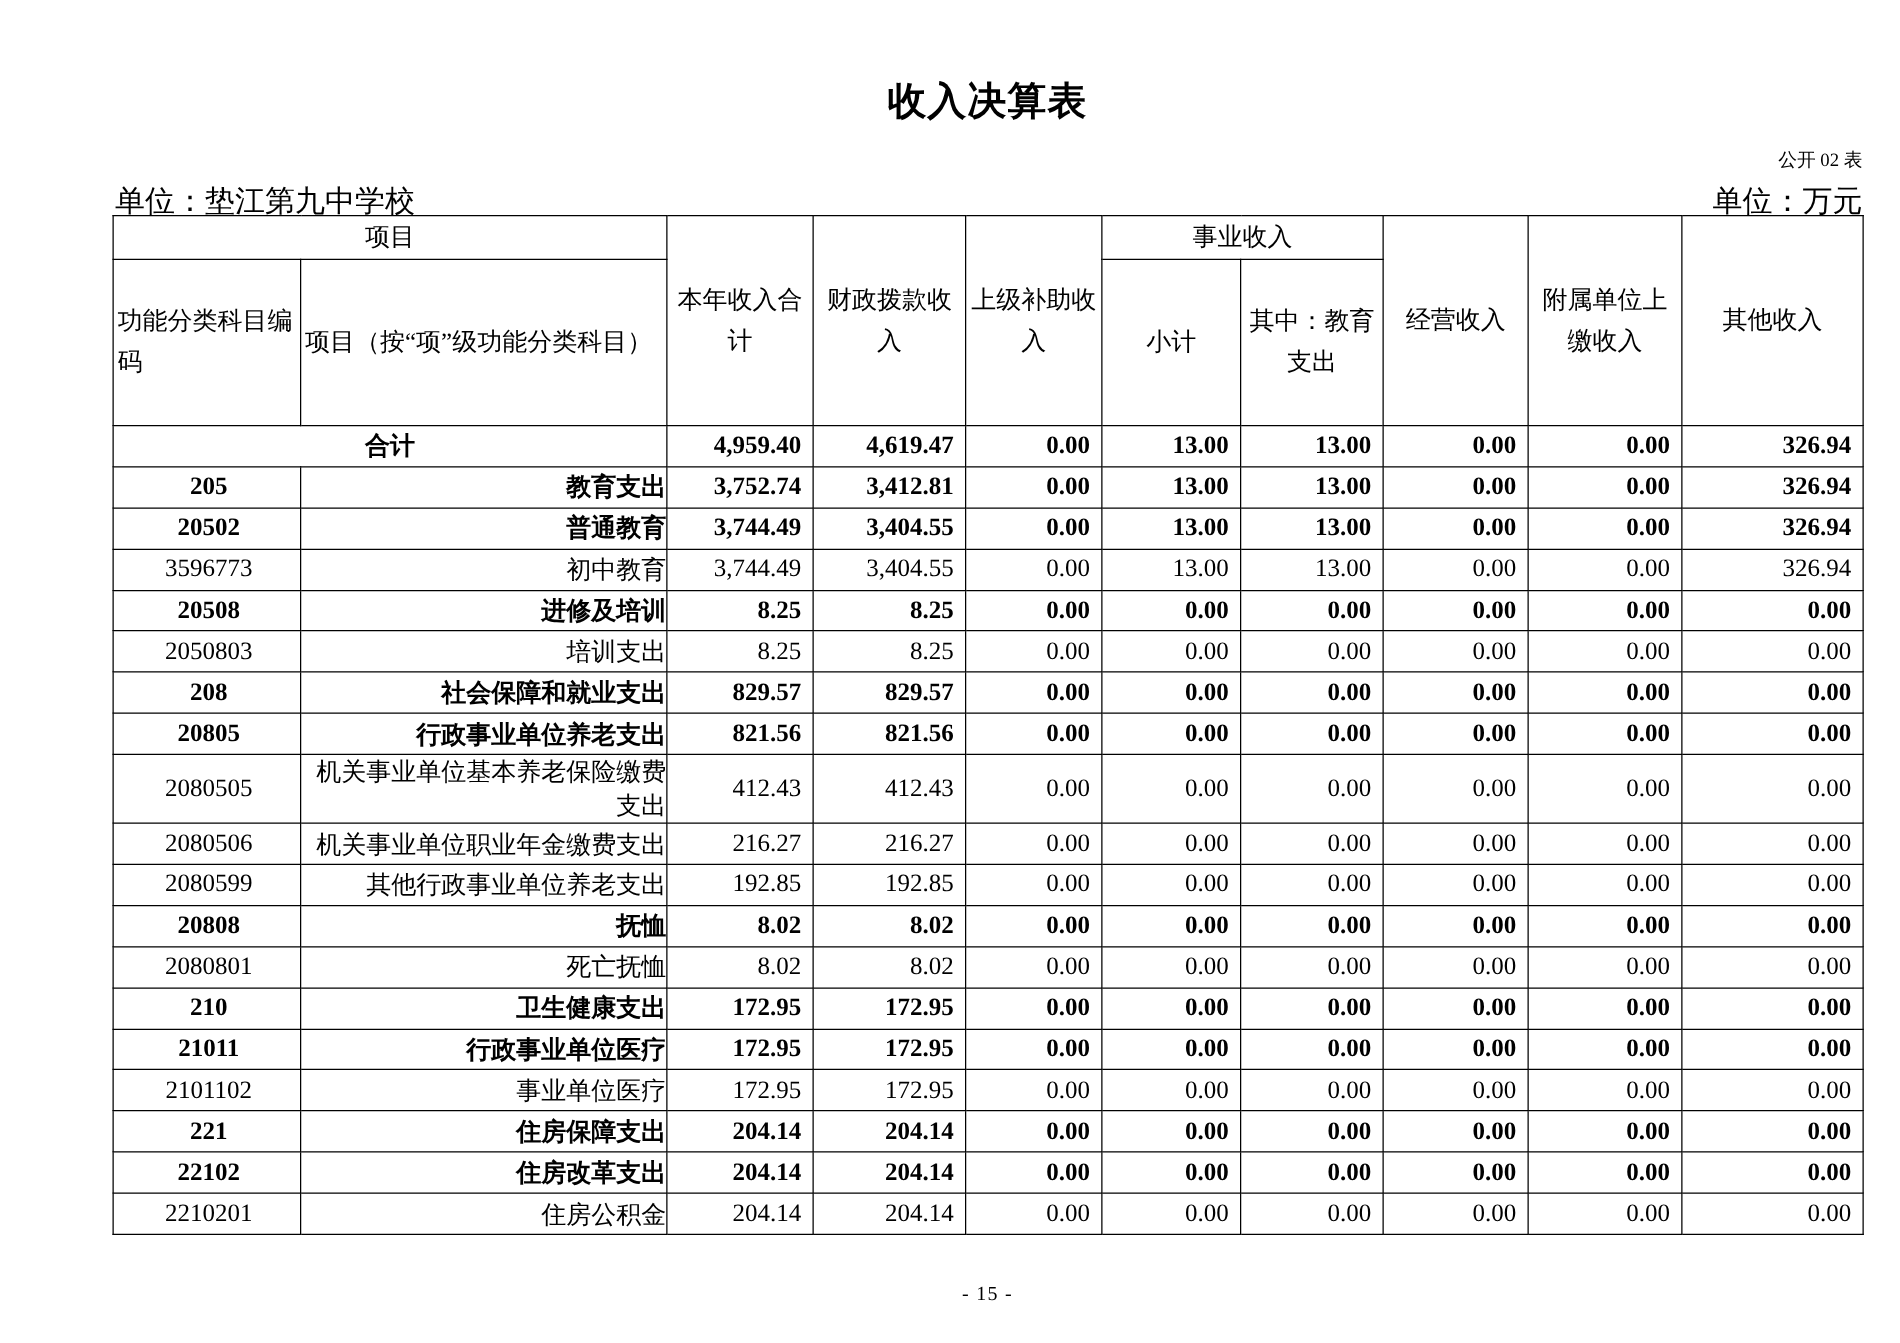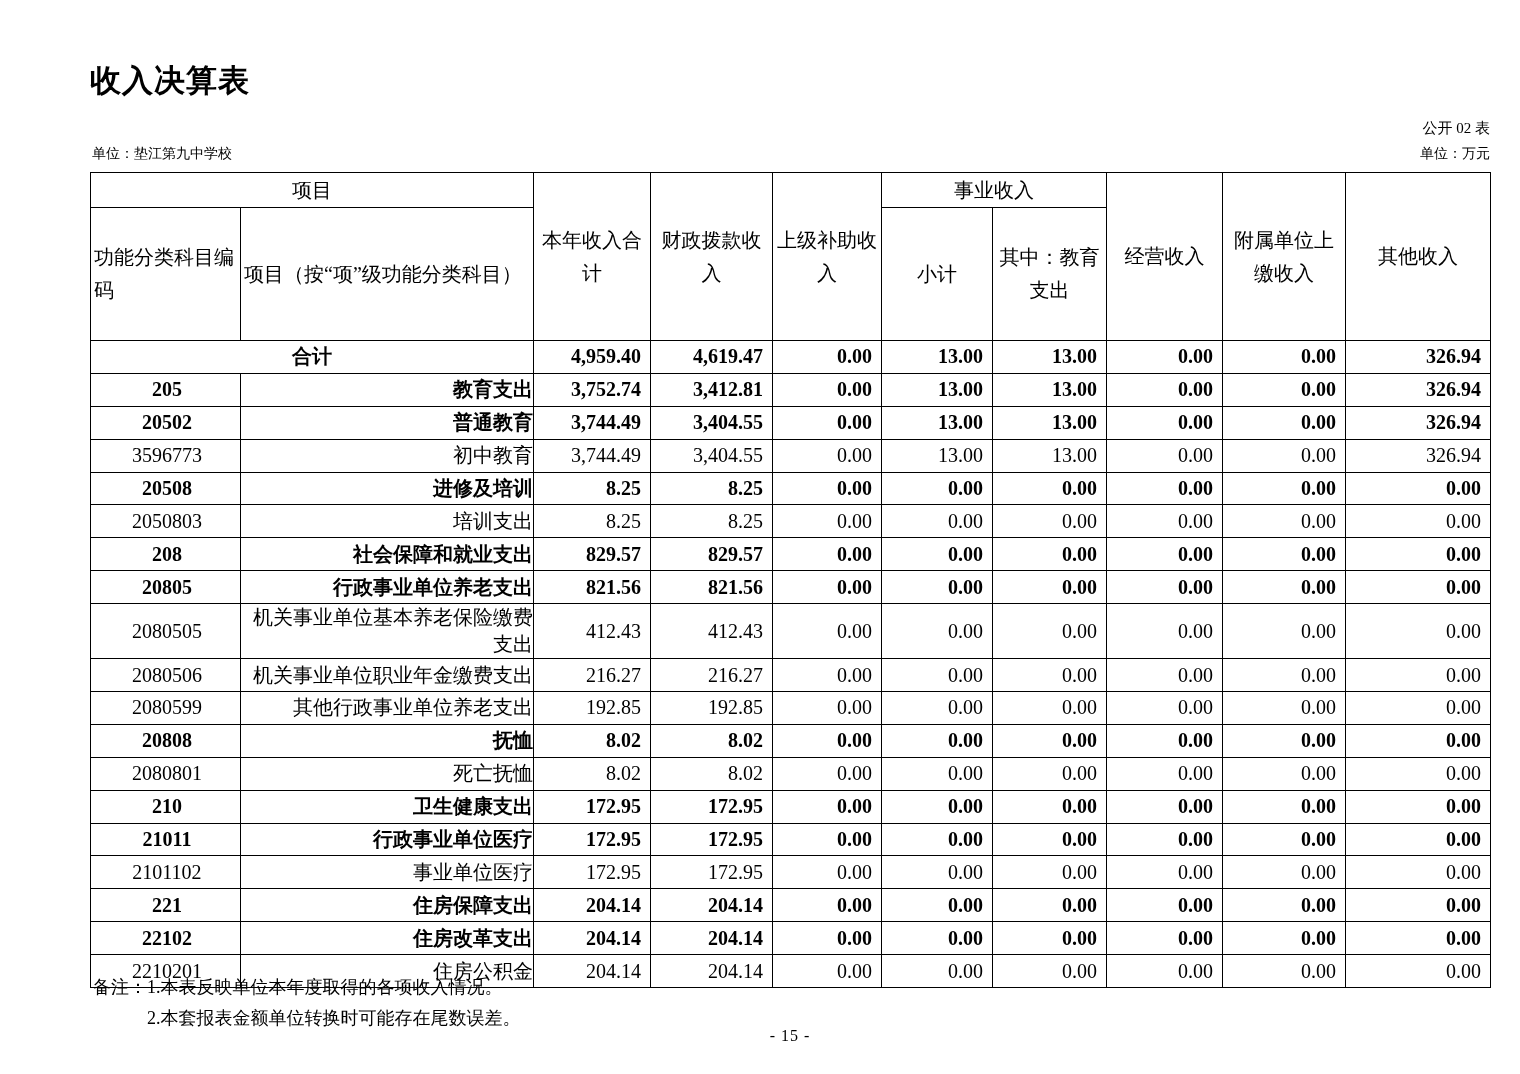--- a/index.html
+++ b/index.html
@@ -7,30 +7,31 @@
   body {
     width: 1520px; height: 1074px;
     position: relative;
     font-family: "Liberation Serif", "DejaVu Serif", serif;
     color: #000;
   }
   .page { position: absolute; inset: 0; }
 
   .title {
     position: absolute; top: 60px; left: 90px; width: 1400px;
+    text-align: center;
     font-size: 31px; font-weight: bold; letter-spacing: 1px;
   }
   .table-code {
     position: absolute; top: 119px; right: 30px;
     font-size: 15px;
   }
   .meta {
     position: absolute; top: 145px; left: 92px; right: 30px;
     display: flex; justify-content: space-between;
-    font-size: 14px;
+    font-size: 24px;
   }
 
   table.income {
     position: absolute; top: 172px; left: 90px;
     width: 1400px;
     border-collapse: collapse; table-layout: fixed;
     font-size: 20px;
   }
   table.income th, table.income td {
     border: 1px solid #000;
@@ -331,20 +332,16 @@
           <td class="num">0.00</td>
           <td class="num">0.00</td>
           <td class="num">0.00</td>
           <td class="num">0.00</td>
           <td class="num">0.00</td>
           <td class="num">0.00</td>
         </tr>
       </tbody>
   </table>
 
-  <div class="notes">
-    <div><span>备注：</span><span>1.本表反映单位本年度取得的各项收入情况。</span></div>
-    <div class="note2">2.本套报表金额单位转换时可能存在尾数误差。</div>
-  </div>
 
   <div class="page-number">- 15 -</div>
 
 </div>
 
 </body></html>

